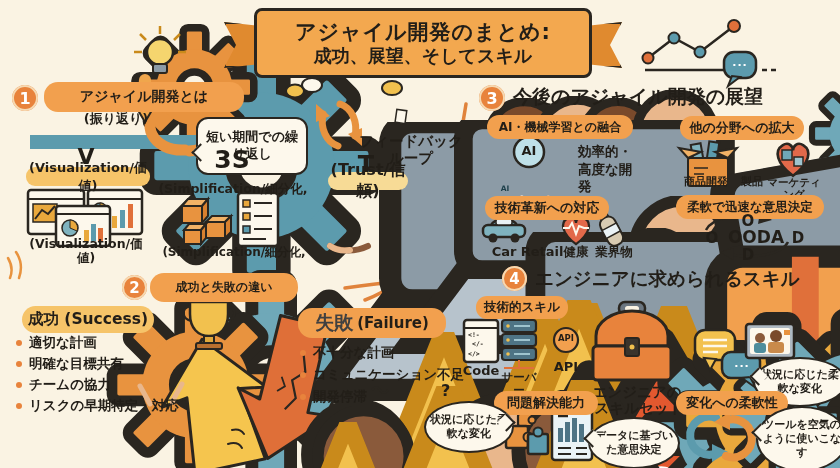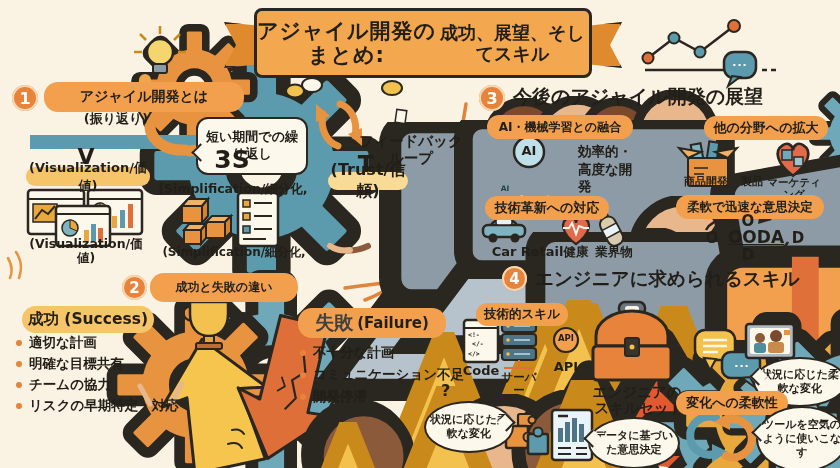--- a/index.html
+++ b/index.html
@@ -12,21 +12,21 @@
         display:flex;align-items:center;justify-content:center;text-align:center;}
   .pill-y{background:#F6C469;}
   .badge{position:absolute;background:#E8833C;color:#fff;border-radius:50%;font-weight:800;
          display:flex;align-items:center;justify-content:center;box-shadow:0 0 0 2px #f6d9b2 inset;}
   .bubble{position:absolute;background:#FDF8EC;border:2.5px solid #2a2620;border-radius:50%;
           display:flex;align-items:center;justify-content:center;text-align:center;font-weight:800;}
   .bubble.rect{border-radius:12px;}
   .tail{position:absolute;width:11px;height:11px;background:#FDF8EC;
         border-left:2.5px solid #2a2620;border-bottom:2.5px solid #2a2620;}
   .banner{position:absolute;left:254px;top:8px;width:332px;height:64px;background:#F3A84F;
-          border:3px solid #2a2620;border-radius:8px;display:flex;flex-direction:row;
+          border:3px solid #2a2620;border-radius:8px;display:flex;flex-direction:column;
           align-items:center;justify-content:center;z-index:3;}
   .flag{position:absolute;top:22px;width:46px;height:42px;background:#E08A2F;border:2px solid #2a2620;z-index:2;}
   .flag.l{left:224px;clip-path:polygon(0 0,100% 12%,100% 88%,0 100%,24% 50%);}
   .flag.r{left:572px;clip-path:polygon(100% 0,0 12%,0 88%,100% 100%,76% 50%);}
   .list{position:absolute;margin:0;padding:0;list-style:none;font-weight:800;}
   .list li{position:relative;padding-left:13px;white-space:nowrap;}
   .list li::before{content:"";position:absolute;left:0;top:6px;width:6px;height:6px;border-radius:50%;background:#E8833C;}
   svg{display:block;}
 </style>
 </head>
@@ -470,57 +470,58 @@
   <div class="t" style="left:441px;top:382px;font-size:16px;">?</div>
 
   <div class="badge" style="left:479px;top:85px;width:26px;height:26px;font-size:16px;">3</div>
   <div class="t" style="left:513px;top:86px;font-size:19px;white-space:nowrap;">今後のアジャイル開発の展望</div>
 
   <div class="pill" style="left:487px;top:115px;width:146px;height:24px;font-size:12px;border-radius:12px;">AI・機械学習との融合</div>
   <div class="t ctr" style="left:516px;top:144px;width:26px;font-size:13px;">AI</div>
   <div class="t ctr" style="left:497px;top:185px;width:16px;font-size:7.5px;color:#1d3f4a;">AI</div>
   <div class="t" style="left:578px;top:143px;width:64px;font-size:13.5px;line-height:1.3;">効率的・高度な開発</div>
 
-  <div class="pill" style="left:704px;top:116px;width:124px;height:24px;font-size:13px;border-radius:12px;">他の分野への拡大</div>
+  <div class="pill" style="left:680px;top:116px;width:124px;height:24px;font-size:13px;border-radius:12px;">他の分野への拡大</div>
   <div class="t ctr" style="left:682px;top:176px;width:48px;font-size:11px;">商品開発</div>
   <div class="t ctr" style="left:737px;top:176px;width:30px;font-size:11px;">製品</div>
   <div class="t ctr" style="left:762px;top:176px;width:64px;font-size:10.5px;">マーケティング</div>
 
   <div class="pill" style="left:485px;top:196px;width:124px;height:24px;font-size:13px;border-radius:12px;">技術革新への対応</div>
   <div class="t ctr" style="left:486px;top:245px;width:36px;font-size:13px;">Car</div>
   <div class="t ctr" style="left:520px;top:245px;width:44px;font-size:13px;">Retail</div>
   <div class="t ctr" style="left:558px;top:245px;width:36px;font-size:12.5px;">健康</div>
   <div class="t ctr" style="left:590px;top:245px;width:48px;font-size:12.5px;">業界物</div>
 
   <div class="pill" style="left:676px;top:195px;width:148px;height:24px;font-size:12.5px;border-radius:12px;">柔軟で迅速な意思決定</div>
   <div class="t ctr" style="left:740px;top:213px;width:16px;font-size:15px;">O</div>
   <div class="t ctr" style="left:704px;top:230px;width:16px;font-size:15px;">O</div>
-  <div class="t ctr" style="left:722px;top:228px;width:68px;font-size:17px;text-decoration:underline;">OODA</div>
+  <div class="t ctr" style="left:722px;top:228px;width:68px;font-size:17px;">OODA</div>
   <div class="t ctr" style="left:790px;top:230px;width:16px;font-size:15px;">D</div>
   <div class="t ctr" style="left:740px;top:247px;width:16px;font-size:15px;">D</div>
 
   <div class="badge" style="left:502px;top:266px;width:25px;height:25px;font-size:15px;">4</div>
   <div class="t" style="left:535px;top:268px;font-size:18.5px;white-space:nowrap;">エンジニアに求められるスキル</div>
 
-  <div class="pill" style="left:476px;top:303px;width:92px;height:23px;font-size:12.5px;border-radius:11px;">技術的スキル</div>
+  <div class="pill" style="left:476px;top:296px;width:92px;height:23px;font-size:12.5px;border-radius:11px;">技術的スキル</div>
   <div class="t" style="left:468px;top:331px;width:28px;font-size:6.5px;font-family:'DejaVu Sans Mono',monospace;line-height:1.5;">&lt;!-</div>
   <div class="t" style="left:472px;top:341px;width:28px;font-size:6.5px;font-family:'DejaVu Sans Mono',monospace;">&lt;/-</div>
   <div class="t" style="left:468px;top:351px;width:28px;font-size:6.5px;font-family:'DejaVu Sans Mono',monospace;">&lt;/&gt;</div>
   <div class="t ctr" style="left:462px;top:364px;width:38px;font-size:13px;">Code</div>
   <div class="t ctr" style="left:496px;top:371px;width:46px;font-size:11.5px;">サーバー</div>
   <div class="t ctr" style="left:553px;top:334px;width:26px;font-size:8.5px;">API</div>
   <div class="t ctr" style="left:552px;top:360px;width:28px;font-size:13px;">API</div>
 
   <div class="t ctr" style="left:590px;top:384px;width:94px;font-size:14.5px;">エンジニアの</div>
   <div class="t ctr" style="left:592px;top:400px;width:94px;font-size:14.5px;">スキルセット</div>
 
   <div class="t ctr" style="left:724px;top:358px;width:36px;font-size:11px;color:#fff;letter-spacing:1px;">...</div>
   <div class="bubble" style="left:753px;top:357px;width:86px;height:42px;font-size:11px;line-height:1.25;padding:2px;">状況に応じた柔軟な変化</div>
   <div class="tail" style="left:752px;top:370px;transform:rotate(45deg);"></div>
 
+  <div class="pill" style="left:494px;top:391px;width:104px;height:24px;font-size:13px;border-radius:12px;">問題解決能力</div>
   <div class="bubble" style="left:424px;top:401px;width:82px;height:44px;font-size:11px;line-height:1.25;padding:2px;">状況に応じた柔軟な変化</div>
   <div class="tail" style="left:500px;top:416px;transform:rotate(-135deg);"></div>
   <div class="bubble" style="left:588px;top:417px;width:84px;height:44px;font-size:11px;line-height:1.25;padding:2px;">データに基づいた意思決定</div>
   <div class="tail" style="left:586px;top:432px;transform:rotate(45deg);"></div>
 
   <div class="pill" style="left:676px;top:391px;width:112px;height:24px;font-size:13px;border-radius:12px;">変化への柔軟性</div>
   <div class="bubble" style="left:756px;top:406px;width:82px;height:56px;font-size:11px;line-height:1.3;padding:3px;">ツールを空気のように使いこなす</div>
   <div class="tail" style="left:754px;top:426px;transform:rotate(45deg);"></div>
 
   <div class="t ctr" style="left:726px;top:57px;width:28px;font-size:11px;color:#fff;letter-spacing:1px;">...</div>

